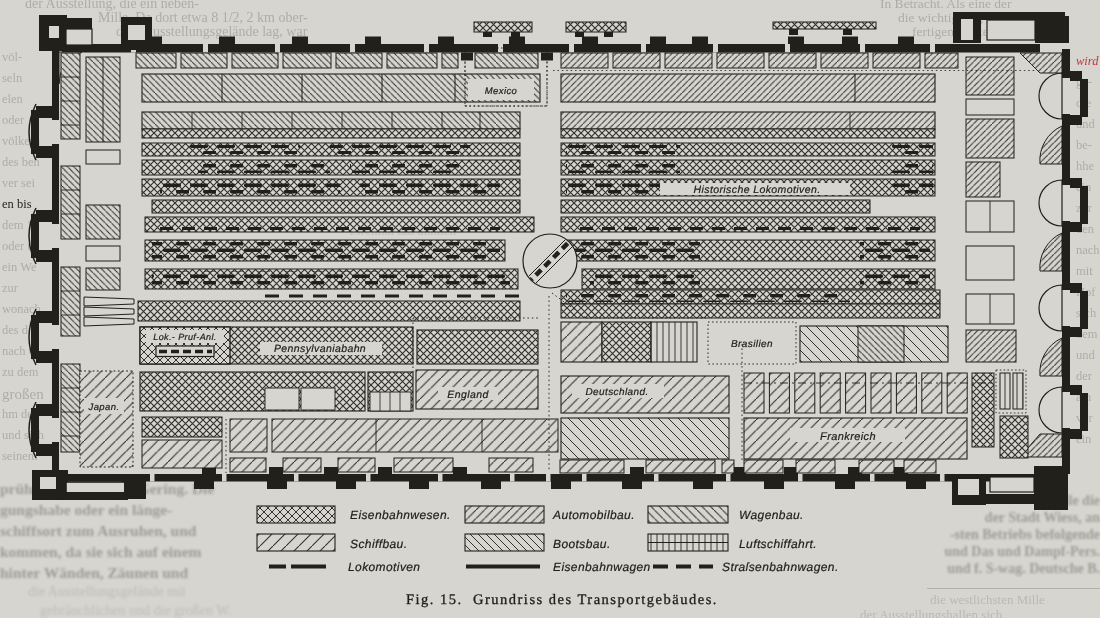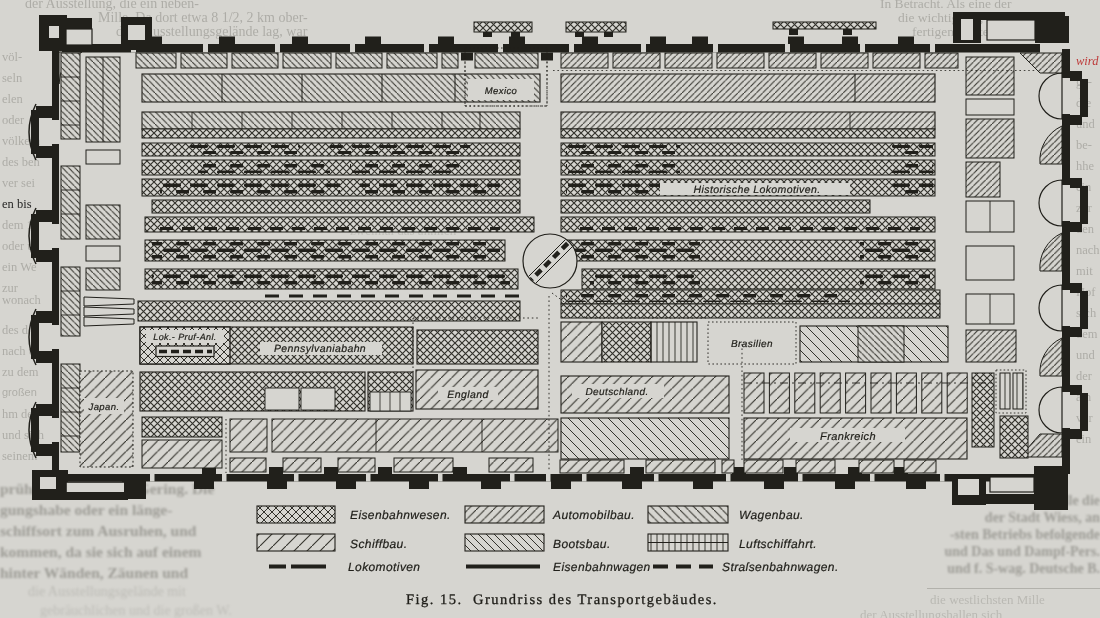--- a/index.html
+++ b/index.html
@@ -22,25 +22,25 @@
 <div style="position:absolute;left:2px;top:92px;font-family:'Liberation Serif',serif;font-size:12.5px;color:#a7a6a0;opacity:0.85;filter:blur(0.55px);white-space:nowrap;">elen</div>
 <div style="position:absolute;left:2px;top:113px;font-family:'Liberation Serif',serif;font-size:12.5px;color:#a7a6a0;opacity:0.85;filter:blur(0.55px);white-space:nowrap;">oder</div>
 <div style="position:absolute;left:2px;top:134px;font-family:'Liberation Serif',serif;font-size:12.5px;color:#a7a6a0;opacity:0.85;filter:blur(0.55px);white-space:nowrap;">völkern</div>
 <div style="position:absolute;left:2px;top:155px;font-family:'Liberation Serif',serif;font-size:12.5px;color:#a7a6a0;opacity:0.85;filter:blur(0.55px);white-space:nowrap;">des beh</div>
 <div style="position:absolute;left:2px;top:176px;font-family:'Liberation Serif',serif;font-size:12.5px;color:#a7a6a0;opacity:0.85;filter:blur(0.55px);white-space:nowrap;">ver sei</div>
 <div style="position:absolute;left:2px;top:197px;font-family:'Liberation Serif',serif;font-size:12.5px;color:#000000;opacity:0.85;filter:blur(0.55px);white-space:nowrap;">en bis</div>
 <div style="position:absolute;left:2px;top:218px;font-family:'Liberation Serif',serif;font-size:12.5px;color:#a7a6a0;opacity:0.85;filter:blur(0.55px);white-space:nowrap;">dem 17</div>
 <div style="position:absolute;left:2px;top:239px;font-family:'Liberation Serif',serif;font-size:12.5px;color:#a7a6a0;opacity:0.85;filter:blur(0.55px);white-space:nowrap;">oder u</div>
 <div style="position:absolute;left:2px;top:260px;font-family:'Liberation Serif',serif;font-size:12.5px;color:#a7a6a0;opacity:0.85;filter:blur(0.55px);white-space:nowrap;">ein We</div>
 <div style="position:absolute;left:2px;top:281px;font-family:'Liberation Serif',serif;font-size:12.5px;color:#a7a6a0;opacity:0.85;filter:blur(0.55px);white-space:nowrap;">zur</div>
-<div style="position:absolute;left:2px;top:293px;font-family:'Liberation Serif',serif;font-size:12.5px;color:#a7a6a0;opacity:0.85;filter:blur(0.55px);white-space:nowrap;">wonach</div>
+<div style="position:absolute;left:2px;top:302px;font-family:'Liberation Serif',serif;font-size:12.5px;color:#a7a6a0;opacity:0.85;filter:blur(0.55px);white-space:nowrap;">wonach</div>
 <div style="position:absolute;left:2px;top:323px;font-family:'Liberation Serif',serif;font-size:12.5px;color:#a7a6a0;opacity:0.85;filter:blur(0.55px);white-space:nowrap;">des d</div>
 <div style="position:absolute;left:2px;top:344px;font-family:'Liberation Serif',serif;font-size:12.5px;color:#a7a6a0;opacity:0.85;filter:blur(0.55px);white-space:nowrap;">nach u</div>
 <div style="position:absolute;left:2px;top:365px;font-family:'Liberation Serif',serif;font-size:12.5px;color:#a7a6a0;opacity:0.85;filter:blur(0.55px);white-space:nowrap;">zu dem</div>
-<div style="position:absolute;left:2px;top:386px;font-family:Liberation Sans, sans-serif;font-size:11px;color:#a7a6a0;opacity:0.85;filter:blur(0.55px);white-space:nowrap;">großen</div>
+<div style="position:absolute;left:2px;top:386px;font-family:Liberation Serif, serif;font-size:15px;color:#a7a6a0;opacity:0.85;filter:blur(0.55px);white-space:nowrap;">großen</div>
 <div style="position:absolute;left:2px;top:407px;font-family:'Liberation Serif',serif;font-size:12.5px;color:#a7a6a0;opacity:0.85;filter:blur(0.55px);white-space:nowrap;">hm der</div>
 <div style="position:absolute;left:2px;top:428px;font-family:'Liberation Serif',serif;font-size:12.5px;color:#a7a6a0;opacity:0.85;filter:blur(0.55px);white-space:nowrap;">und sich</div>
 <div style="position:absolute;left:2px;top:449px;font-family:'Liberation Serif',serif;font-size:12.5px;color:#a7a6a0;opacity:0.85;filter:blur(0.55px);white-space:nowrap;">seinem</div>
 <div style="position:absolute;left:1076px;top:54px;font-family:'Liberation Serif',serif;font-size:12.5px;color:#b91c1c;opacity:0.85;filter:blur(0.55px);white-space:nowrap;font-style:italic;">wird</div>
 <div style="position:absolute;left:1076px;top:75px;font-family:'Liberation Serif',serif;font-size:12.5px;color:#a7a6a0;opacity:0.85;filter:blur(0.55px);white-space:nowrap;">ge-</div>
 <div style="position:absolute;left:1076px;top:96px;font-family:'Liberation Serif',serif;font-size:12.5px;color:#a7a6a0;opacity:0.85;filter:blur(0.55px);white-space:nowrap;">die</div>
 <div style="position:absolute;left:1076px;top:117px;font-family:'Liberation Serif',serif;font-size:12.5px;color:#a7a6a0;opacity:0.85;filter:blur(0.55px);white-space:nowrap;">und</div>
 <div style="position:absolute;left:1076px;top:138px;font-family:'Liberation Serif',serif;font-size:12.5px;color:#a7a6a0;opacity:0.85;filter:blur(0.55px);white-space:nowrap;">be-</div>
 <div style="position:absolute;left:1076px;top:159px;font-family:'Liberation Serif',serif;font-size:12.5px;color:#a7a6a0;opacity:0.85;filter:blur(0.55px);white-space:nowrap;">hhe</div>
 <div style="position:absolute;left:1076px;top:180px;font-family:'Liberation Serif',serif;font-size:12.5px;color:#a7a6a0;opacity:0.85;filter:blur(0.55px);white-space:nowrap;">ein</div>

